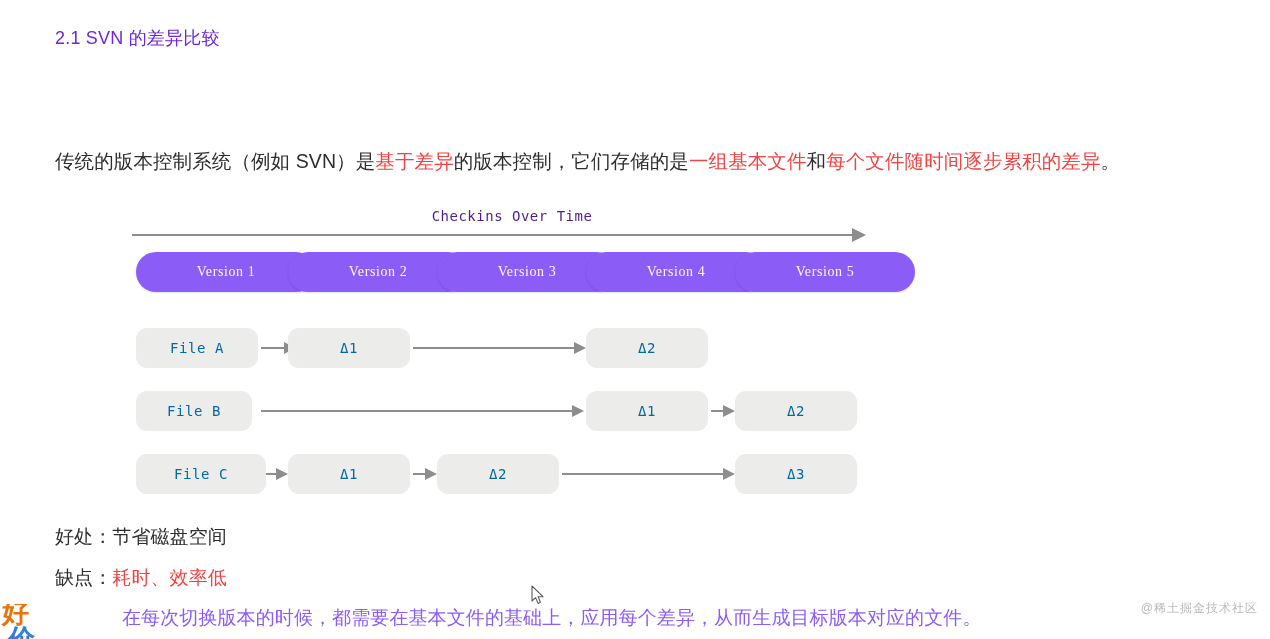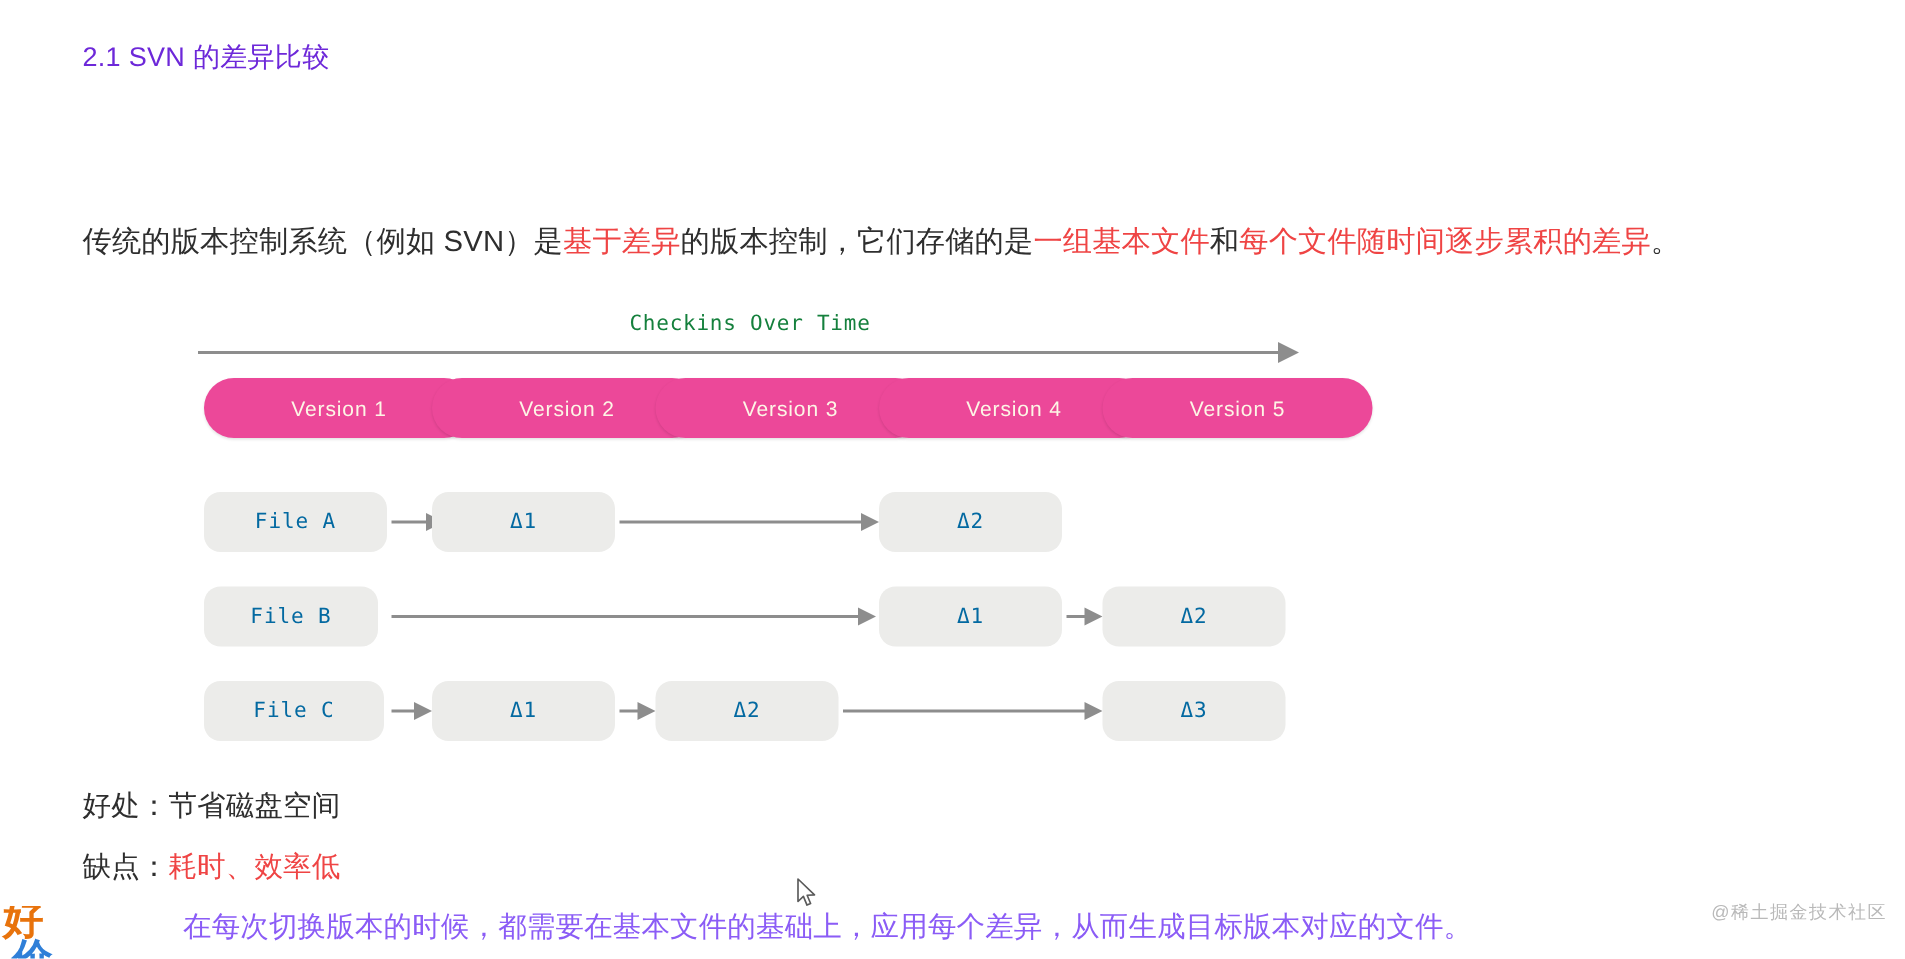--- a/index.html
+++ b/index.html
@@ -45,27 +45,27 @@
   
   .diagram {
     position: absolute;
     left: 130px;
     top: 208px;
     width: 740px;
     height: 290px;
   }
   .diagram-title {
     position: absolute;
-    left: 0;
+    left: 12px;
     top: 0;
     width: 740px;
     text-align: center;
     font-family: "DejaVu Sans Mono", "Liberation Mono", monospace;
     font-size: 14px;
-    color: #15803d;
+    color: #4c1d95;
     letter-spacing: 0.5px;
   }
   .timeline-axis {
     position: absolute;
     left: 2px;
     top: 26px;
     width: 722px;
     height: 2px;
     background: #8d8d8d;
   }
@@ -85,23 +85,23 @@
     left: 0;
     top: 44px;
     width: 740px;
     height: 40px;
   }
   .version-pill {
     position: absolute;
     top: 0;
     height: 40px;
     border-radius: 20px;
-    background: #ec4899;
+    background: #8b5cf6;
     color: #fdf6e6;
-    font-family: Liberation Sans, sans-serif;
+    font-family: Liberation Serif, serif;
     font-size: 14px;
     letter-spacing: 0.6px;
     display: flex;
     align-items: center;
     justify-content: center;
     box-shadow: 0 1px 2px rgba(0,0,0,0.12);
   }
 
   .file-row {
     position: absolute;
@@ -251,21 +251,21 @@
     <div class="connector" style="left: 581px; width: 13px;"></div>
     <div class="node-box" style="left: 6px; width: 116px;">File B</div>
     <div class="node-box" style="left: 456px; width: 122px;">Δ1</div>
     <div class="node-box" style="left: 605px; width: 122px;">Δ2</div>
   </div>
 
   <div class="file-row row-c">
     <div class="connector" style="left: 131px; width: 16px;"></div>
     <div class="connector" style="left: 283px; width: 13px;"></div>
     <div class="connector" style="left: 432px; width: 162px;"></div>
-    <div class="node-box" style="left: 6px; width: 120px;">File C</div>
+    <div class="node-box" style="left: 6px; width: 130px;">File C</div>
     <div class="node-box" style="left: 158px; width: 122px;">Δ1</div>
     <div class="node-box" style="left: 307px; width: 122px;">Δ2</div>
     <div class="node-box" style="left: 605px; width: 122px;">Δ3</div>
   </div>
 </div>
 
 <div class="pros-line"><span>好处：</span><span>节省磁盘空间</span></div>
 
 <div class="cons-line"><span>缺点：</span><span class="hl-red">耗时、效率低</span></div>
 

